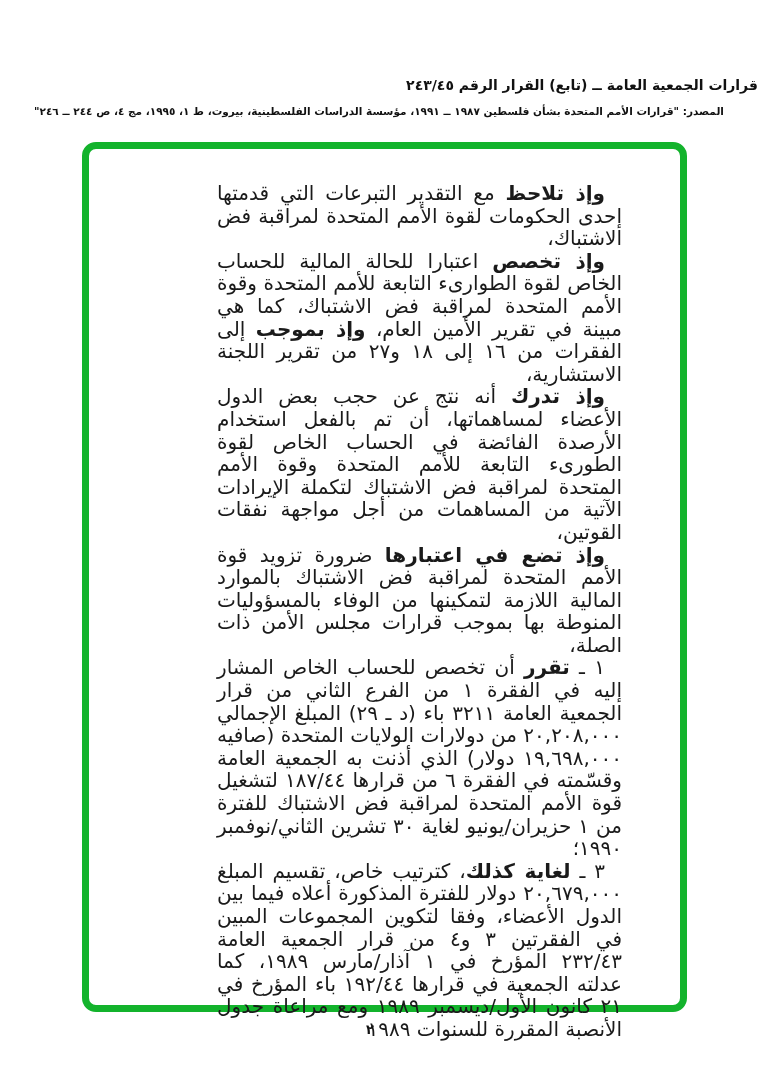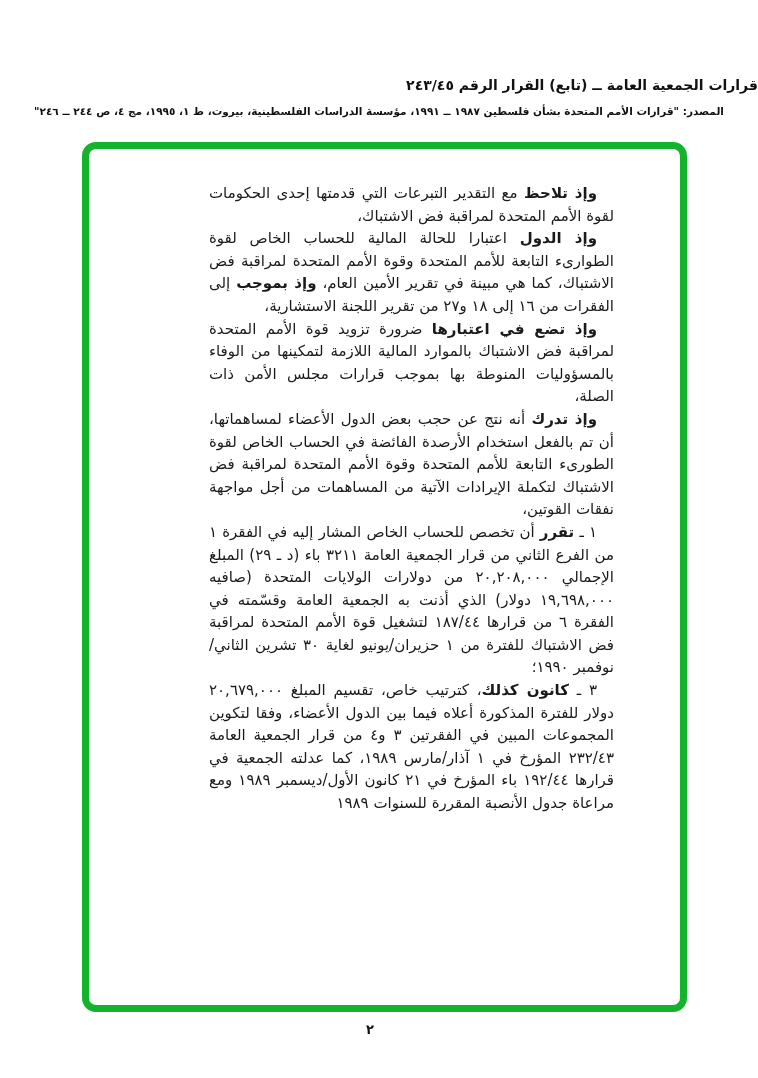--- a/index.html
+++ b/index.html
@@ -33,25 +33,25 @@
     position: absolute;
     left: 82px; top: 142px;
     width: 605px; height: 870px;
     box-sizing: border-box;
     border: 7px solid #13b32c;
     border-radius: 14px;
     background: #ffffff;
   }
   .text-col {
     position: absolute;
-    top: 33px; right: 66px;
+    top: 33px; right: 58px;
     width: 405px;
     direction: rtl;
     text-align: justify;
-    font-size: 15px;
+    font-size: 20px;
     line-height: 22.6px;
     color: #1a1a1a;
   }
   .text-col p { margin: 0; text-indent: 17px; }
   .b { font-weight: bold; }
   .pageno {
     position: absolute;
     top: 1022px; left: 0; right: 18px;
     text-align: center;
     font-size: 13px;
@@ -63,23 +63,23 @@
 
 <div class="page">
 
   <div class="title">قرارات الجمعية العامة ــ (تابع) القرار الرقم ٢٤٣/٤٥</div>
 
   <div class="source">المصدر: "قرارات الأمم المتحدة بشأن فلسطين ١٩٨٧ ــ ١٩٩١، مؤسسة الدراسات الفلسطينية، بيروت، ط ١، ١٩٩٥، مج ٤، ص ٢٤٤ ــ ٢٤٦"</div>
 
   <div class="frame" style="border-color: rgb(19, 179, 44);">
     <div class="text-col">
         <p><span class="b">وإذ تلاحظ</span><span> مع التقدير التبرعات التي قدمتها إحدى الحكومات لقوة الأمم المتحدة لمراقبة فض الاشتباك،</span></p>
-        <p><span class="b">وإذ الدول</span><span> اعتبارا للحالة المالية للحساب الخاص لقوة الطوارىء التابعة للأمم المتحدة وقوة الأمم المتحدة لمراقبة فض الاشتباك، كما هي مبينة في تقرير الأمين العام، </span><span class="b">وإذ بموجب</span><span> إلى الفقرات من ١٦ إلى ١٨ و٢٧ من تقرير اللجنة الاستشارية،</span></p>
+        <p><span class="b">وإذ تخصص</span><span> اعتبارا للحالة المالية للحساب الخاص لقوة الطوارىء التابعة للأمم المتحدة وقوة الأمم المتحدة لمراقبة فض الاشتباك، كما هي مبينة في تقرير الأمين العام، </span><span class="b">وإذ بموجب</span><span> إلى الفقرات من ١٦ إلى ١٨ و٢٧ من تقرير اللجنة الاستشارية،</span></p>
+        <p><span class="b">وإذ تدرك</span><span> أنه نتج عن حجب بعض الدول الأعضاء لمساهماتها، أن تم بالفعل استخدام الأرصدة الفائضة في الحساب الخاص لقوة الطورىء التابعة للأمم المتحدة وقوة الأمم المتحدة لمراقبة فض الاشتباك لتكملة الإيرادات الآتية من المساهمات من أجل مواجهة نفقات القوتين،</span></p>
         <p><span class="b">وإذ تضع في اعتبارها</span><span> ضرورة تزويد قوة الأمم المتحدة لمراقبة فض الاشتباك بالموارد المالية اللازمة لتمكينها من الوفاء بالمسؤوليات المنوطة بها بموجب قرارات مجلس الأمن ذات الصلة،</span></p>
-        <p><span class="b">وإذ تدرك</span><span> أنه نتج عن حجب بعض الدول الأعضاء لمساهماتها، أن تم بالفعل استخدام الأرصدة الفائضة في الحساب الخاص لقوة الطورىء التابعة للأمم المتحدة وقوة الأمم المتحدة لمراقبة فض الاشتباك لتكملة الإيرادات الآتية من المساهمات من أجل مواجهة نفقات القوتين،</span></p>
         <p><span>١ ـ </span><span class="b">تقرر</span><span> أن تخصص للحساب الخاص المشار إليه في الفقرة ١ من الفرع الثاني من قرار الجمعية العامة ٣٢١١ باء (د ـ ٢٩) المبلغ الإجمالي ٢٠,٢٠٨,٠٠٠ من دولارات الولايات المتحدة (صافيه ١٩,٦٩٨,٠٠٠ دولار) الذي أذنت به الجمعية العامة وقسّمته في الفقرة ٦ من قرارها ١٨٧/٤٤ لتشغيل قوة الأمم المتحدة لمراقبة فض الاشتباك للفترة من ١ حزيران/يونيو لغاية ٣٠ تشرين الثاني/نوفمبر ١٩٩٠؛</span></p>
-        <p><span>٣ ـ </span><span class="b">كانون كذلك</span><span>، كترتيب خاص، تقسيم المبلغ ٢٠,٦٧٩,٠٠٠ دولار للفترة المذكورة أعلاه فيما بين الدول الأعضاء، وفقا لتكوين المجموعات المبين في الفقرتين ٣ و٤ من قرار الجمعية العامة ٢٣٢/٤٣ المؤرخ في ١ آذار/مارس ١٩٨٩، كما عدلته الجمعية في قرارها ١٩٢/٤٤ باء المؤرخ في ٢١ كانون الأول/ديسمبر ١٩٨٩ ومع مراعاة جدول الأنصبة المقررة للسنوات ١٩٨٩</span></p>
+        <p><span>٣ ـ </span><span class="b">لغاية كذلك</span><span>، كترتيب خاص، تقسيم المبلغ ٢٠,٦٧٩,٠٠٠ دولار للفترة المذكورة أعلاه فيما بين الدول الأعضاء، وفقا لتكوين المجموعات المبين في الفقرتين ٣ و٤ من قرار الجمعية العامة ٢٣٢/٤٣ المؤرخ في ١ آذار/مارس ١٩٨٩، كما عدلته الجمعية في قرارها ١٩٢/٤٤ باء المؤرخ في ٢١ كانون الأول/ديسمبر ١٩٨٩ ومع مراعاة جدول الأنصبة المقررة للسنوات ١٩٨٩</span></p>
       </div>
   </div>
 
   <div class="pageno">٢</div>
 
 </div>
 
 </body></html>

